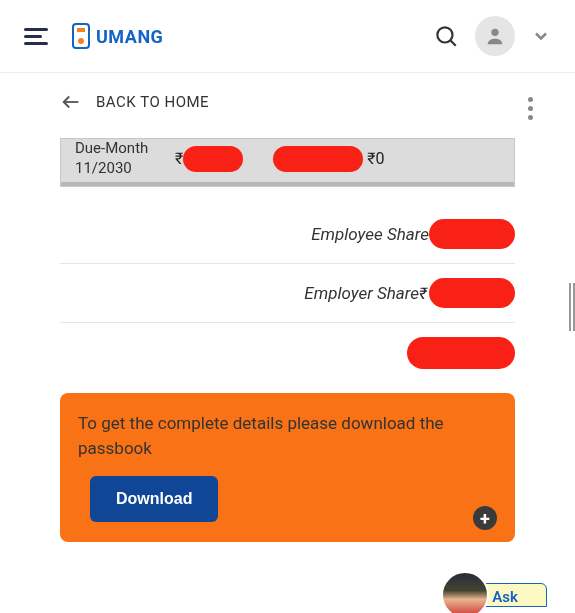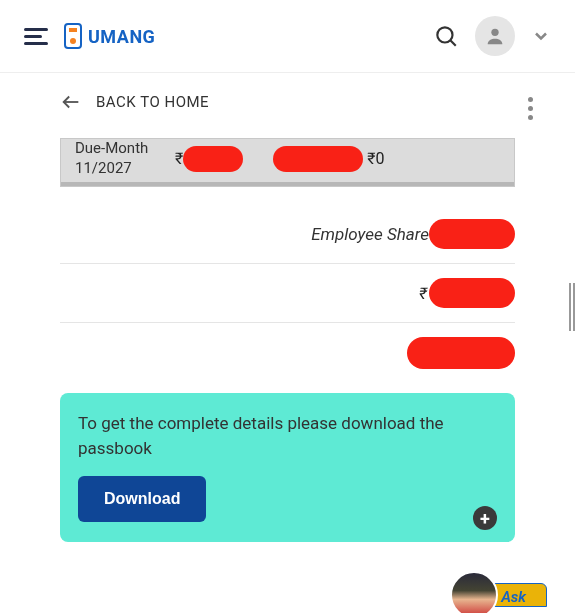--- a/index.html
+++ b/index.html
@@ -1,19 +1,19 @@
 <!DOCTYPE html>
 <html><head>
 <meta charset="utf-8">
 <style>
 * { margin: 0; padding: 0; box-sizing: border-box; }
 body { font-family: -apple-system, BlinkMacSystemFont, 'Segoe UI', Roboto, sans-serif; background: #fff; width: 575px; height: 613px; overflow: hidden; position: relative; }
 
 .header { display: flex; align-items: center; justify-content: space-between; padding: 16px 24px; border-bottom: 1px solid #eee; }
-.header-left { display: flex; align-items: center; gap: 16px; }
+.header-left { display: flex; align-items: center; gap: 24px; }
 .hamburger { display: flex; flex-direction: column; gap: 4px; cursor: pointer; }
 .hamburger .bar { width: 24px; height: 3px; background: #252e4a; border-radius: 2px; }
 .hamburger .bar.short { width: 18px; }
 .logo-wrap { display: flex; align-items: center; gap: 6px; }
 .logo-icon { width: 18px; height: 26px; border: 2px solid #1563c4; border-radius: 4px; position: relative; }
 .logo-icon::before { content: ""; position: absolute; top: 3px; left: 3px; width: 8px; height: 4px; background: #f58220; }
 .logo-icon::after { content: ""; position: absolute; bottom: 3px; left: 50%; transform: translateX(-50%); width: 6px; height: 6px; background: #f58220; border-radius: 50%; }
 .logo-text { font-weight: 700; color: #1563c4; font-size: 18px; letter-spacing: 0.5px; }
 .header-right { display: flex; align-items: center; gap: 16px; }
 .avatar-circle { width: 40px; height: 40px; border-radius: 50%; background: #e5e5e5; display: flex; align-items: center; justify-content: center; }
@@ -36,28 +36,28 @@
 
 .total-section { padding: 18px 36px 0 36px; }
 .total-title { font-size: 22px; font-weight: 700; color: #222; margin-bottom: 16px; }
 .total-row { display: flex; align-items: center; justify-content: flex-end; padding: 14px 0; border-bottom: 1px solid #e5e5e5; font-style: italic; }
 .total-row:last-of-type { border-bottom: none; }
 .total-label { font-size: 17px; color: #333; }
 .total-val { display: flex; align-items: center; gap: 2px; }
 .redact-lg { background: #f92116; border-radius: 18px; height: 30px; width: 86px; }
 .redact-xl { background: #f92116; border-radius: 18px; height: 32px; width: 108px; }
 
-.note-card { background: #5eead4; border-radius: 8px; margin: 10px 36px 0 36px; padding: 18px 18px 20px 18px; position: relative; }
+.note-card { background: #f97316; border-radius: 8px; margin: 10px 36px 0 36px; padding: 18px 18px 20px 18px; position: relative; }
 .note-text { font-size: 17px; color: #333; line-height: 1.45; margin-bottom: 16px; }
-.dl-btn { background: #0f4696; color: #fff; border: none; border-radius: 6px; padding: 14px 26px; font-size: 16px; font-weight: 600; cursor: pointer; }
+.dl-btn { background: #0f4696; color: #fff; border: none; border-radius: 6px; padding: 14px 26px; font-size: 16px; font-weight: 600; cursor: pointer; margin-left: 12px; }
 .plus-circle { position: absolute; right: 18px; bottom: 12px; width: 24px; height: 24px; border-radius: 50%; background: #3a3a3a; color: #fff; font-size: 18px; font-weight: bold; display: flex; align-items: center; justify-content: center; }
 
 .ask-widget { position: absolute; right: 28px; bottom: -6px; display: flex; align-items: center; }
 .ask-avatar { width: 48px; height: 48px; border-radius: 50%; background: linear-gradient(180deg, #2a2a3a 0%, #443 40%, #e7b58f 60%, #c33 100%); border: 2px solid #fff; z-index: 2; }
-.ask-bubble { background: #eab308; border: 1px solid #1563c4; border-radius: 6px 6px 0 0; padding: 4px 20px 0 12px; margin-left: -10px; color: #1563c4; font-weight: 600; font-size: 15px; font-style: italic; }
+.ask-bubble { background: #fef9c3; border: 1px solid #1563c4; border-radius: 6px 6px 0 0; padding: 4px 28px 0 12px; margin-left: -10px; color: #1563c4; font-weight: 600; font-size: 15px; }
 
 .scroll-hint { position: absolute; right: 0; top: 50%; transform: translateY(-50%); display: flex; gap: 2px; }
 .scroll-hint span { width: 2px; height: 48px; background: #999; }
 </style>
 </head>
 <body>
 
 <div class="header">
   <div class="header-left">
     <div class="hamburger">
@@ -99,38 +99,39 @@
     </div>
     <div class="kebab">
         <span></span>
         <span></span>
         <span></span>
       </div>
   </div>
 
   <div class="gray-card">
     <div class="gray-row">
-      <div class="gray-label">Due-Month 11/2027</div>
+      <div class="gray-label">Due-Month 11/2030</div>
       <div class="gray-cols">
         <span class="gray-rupee">₹</span>
         <span class="redact" style="width:60px;margin-right:30px"></span>
         <span class="redact" style="width:90px;margin-right:4px"></span>
         <span class="gray-rupee">₹0</span>
       </div>
     </div>
   </div>
 
   <div class="total-section">
     <div class="total-row">
       <span class="total-label">Employee Share</span>
       <span class="total-val">
           <span class="redact-lg"></span>
         </span>
     </div>
     <div class="total-row">
+      <span class="total-label">Employer Share</span>
       <span class="total-val">
         <span class="gray-rupee">₹</span>
         <span class="redact-lg"></span>
       </span>
     </div>
     <div class="total-row">
       <span class="total-val">
           <span class="redact-xl"></span>
         </span>
     </div>

